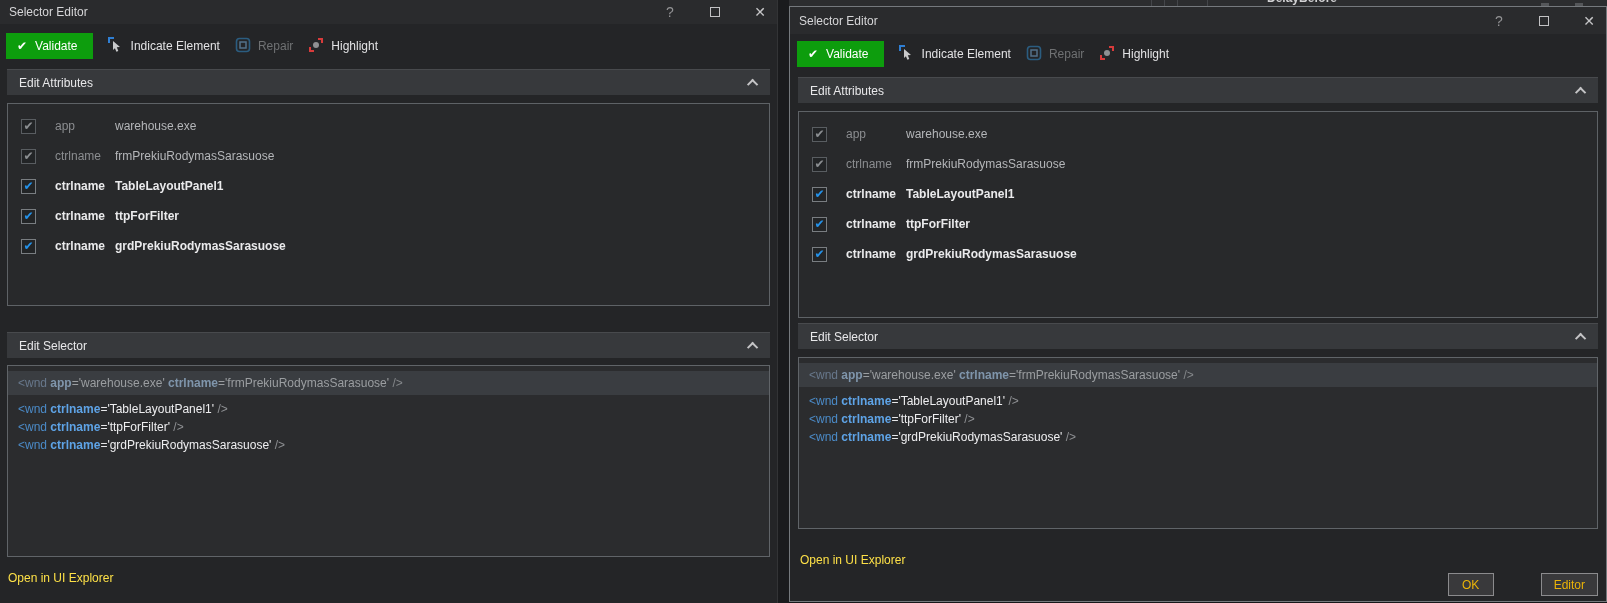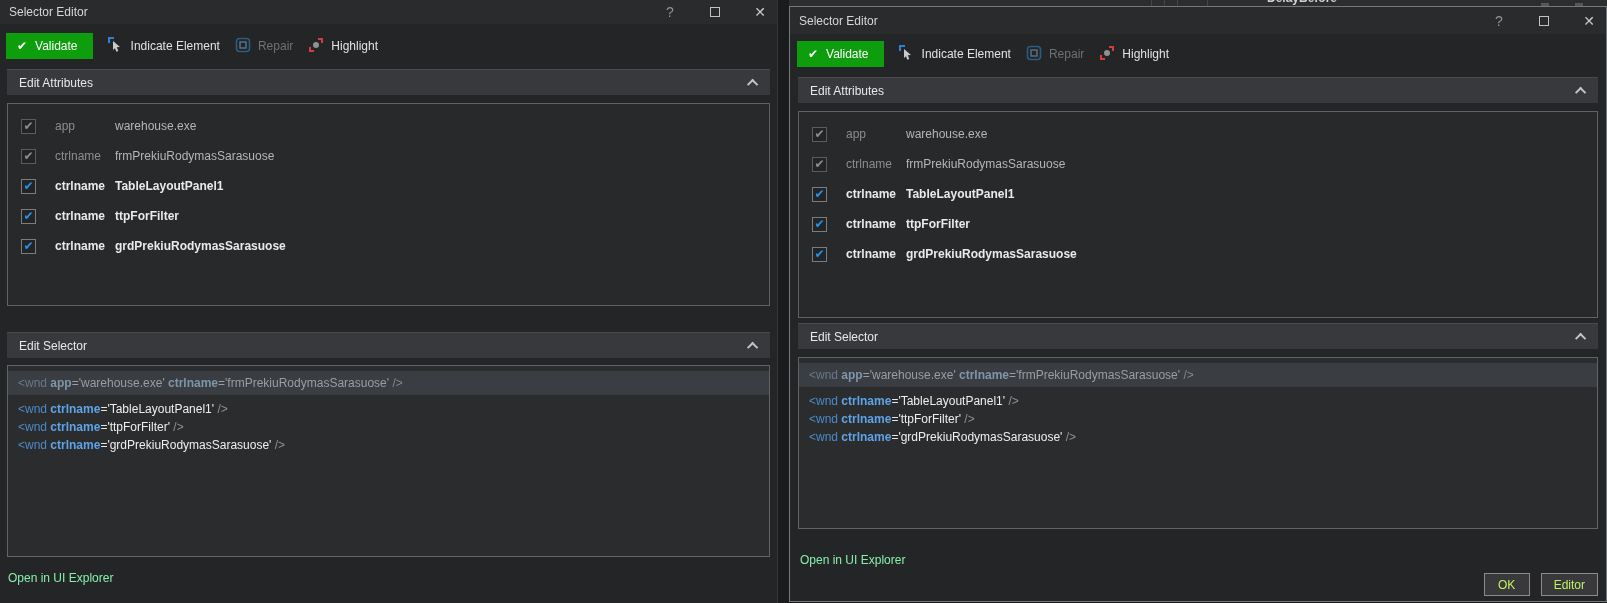--- a/index.html
+++ b/index.html
@@ -76,27 +76,27 @@
   .tk-attr { color:#5ea3e6; font-weight:bold; }
   .tk-eq { color:#e8e8ea; }
   .tk-val { color:#eeeef0; }
   .tk-end { color:#8e9093; }
   .sel-line.disabled .tk-tag { color:#68788c; }
   .sel-line.disabled .tk-attr { color:#7f95ab; }
   .sel-line.disabled .tk-eq, .sel-line.disabled .tk-val { color:#9b9ea1; }
   .sel-line.disabled .tk-end { color:#84878a; }
 
   
-  .ui-link { display:inline-block; color:#86efac; cursor:pointer; }
+  .ui-link { display:inline-block; color:#fde047; cursor:pointer; }
   #win-left  .ui-link { margin:14px 0 0 8px; }
   #win-right .ui-link { margin:24px 0 0 10px; }
   .dlg-buttons { position:absolute; right:8px; bottom:5px; display:flex; gap:11px; }
   .dlg-btn { min-width:46px; height:23px; background:#39393b; border:1px solid #8b8b8d;
-    color:#bef264; font-size:12px; display:flex; align-items:center; justify-content:center;
-    padding:0 12px; cursor:pointer; }
+    color:#eab308; font-size:12px; display:flex; align-items:center; justify-content:center;
+    padding:0 12px; cursor:pointer;margin-left:36px; }
 </style>
 </head>
 <body>
 
 <div class="bg-strip">
   <div class="sep" style="left:362px"></div>
   <div class="sep" style="left:375px"></div>
   <div class="sep" style="left:388px"></div>
   <div class="sep" style="left:418px"></div>
   <span class="clip-text">DelayBefore</span>

